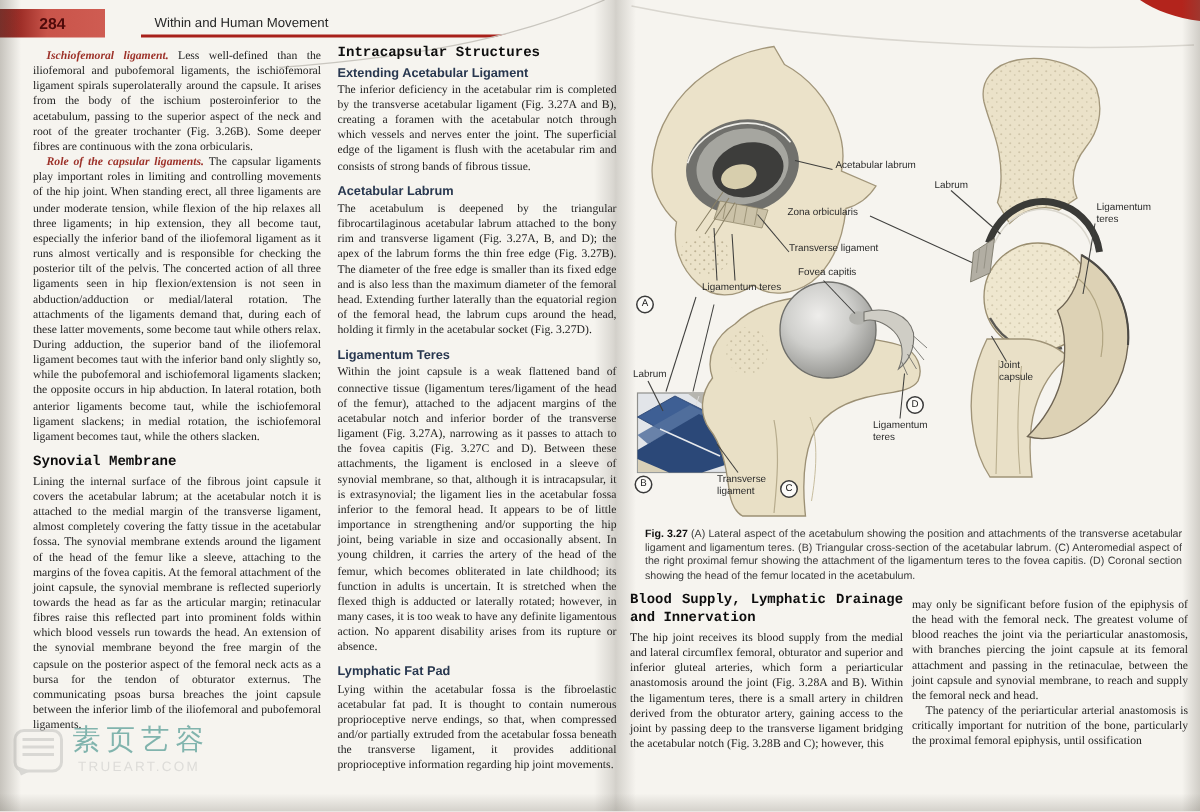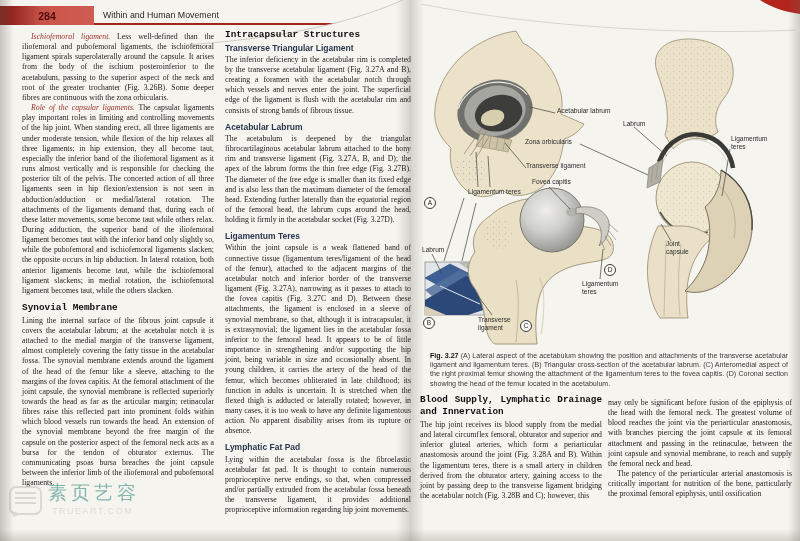--- a/index.html
+++ b/index.html
@@ -1,33 +1,33 @@
 <!DOCTYPE html>
 <html><head>
 <meta charset="utf-8">
 <style>
   html,body{margin:0;padding:0;background:#e8e6e1;}
   .scan{position:relative;width:800px;height:541px;background:#f6f4ef;overflow:hidden;
         font-family:"Liberation Serif",serif;color:#1c1c1c;}
 
   
-  .page-tab{position:absolute;left:0;top:6px;width:94px;height:19px;
+  .page-tab{position:absolute;left:0;top:6px;width:70px;height:19px;
     background:linear-gradient(90deg,#7e120e,#c9544a 45%,#cf5c52);
     display:flex;align-items:center;justify-content:center;
     font-family:"Liberation Sans",sans-serif;font-weight:bold;font-size:10.5px;color:#4f0a0a;}
   .header-title{position:absolute;left:103px;top:10px;
     font-family:"Liberation Sans",sans-serif;font-size:8.8px;color:#262626;}
   .header-rule{position:absolute;left:94px;top:23px;width:304px;height:1.6px;background:#a8201a;}
   .header-deco{position:absolute;left:0;top:0;pointer-events:none;}
 
   
   .bodytext{font-size:7.8px;line-height:10.15px;text-align:justify;}
   .bodytext p{margin:0;}
   .ind{text-indent:9px;}
-  .lead{font-style:italic;font-weight:normal;color:#9c3129;}
+  .lead{font-style:italic;font-weight:bold;color:#9c3129;}
   h3.h-main{font-family:Liberation Mono, monospace;font-weight:bold;font-size:9.4px;
     margin:7px 0 2.5px;color:#0e0e0e;}
   h3.mt0{margin-top:0;}
   h4.h-sub{font-family:"Liberation Sans",sans-serif;font-weight:bold;font-size:8.5px;
     margin:6px 0 2px;color:#28374f;}
   .lp-col1{position:absolute;left:22px;top:32px;width:192px;}
   .lp-col2{position:absolute;left:225px;top:30px;width:186px;}
   .rp-col1{position:absolute;left:420px;top:394px;width:182px;}
   .rp-col2{position:absolute;left:608px;top:398px;width:184px;}
   .rp-col1 h3{font-size:9.3px;line-height:11.5px;margin:0 0 3px;}
@@ -88,21 +88,21 @@
 
   <div class="lp-col1 bodytext">
     <p class="ind"><i class="lead">Ischiofemoral ligament.</i> <span>Less well-defined than the iliofemoral and pubofemoral ligaments, the ischiofemoral ligament spirals superolaterally around the capsule. It arises from the body of the ischium posteroinferior to the acetabulum, passing to the superior aspect of the neck and root of the greater trochanter (Fig. 3.26B). Some deeper fibres are continuous with the zona orbicularis.</span></p>
     <p class="ind"><i class="lead">Role of the capsular ligaments.</i> <span>The capsular ligaments play important roles in limiting and controlling movements of the hip joint. When standing erect, all three ligaments are under moderate tension, while flexion of the hip relaxes all three ligaments; in hip extension, they all become taut, especially the inferior band of the iliofemoral ligament as it runs almost vertically and is responsible for checking the posterior tilt of the pelvis. The concerted action of all three ligaments seen in hip flexion/extension is not seen in abduction/adduction or medial/lateral rotation. The attachments of the ligaments demand that, during each of these latter movements, some become taut while others relax. During adduction, the superior band of the iliofemoral ligament becomes taut with the inferior band only slightly so, while the pubofemoral and ischiofemoral ligaments slacken; the opposite occurs in hip abduction. In lateral rotation, both anterior ligaments become taut, while the ischiofemoral ligament slackens; in medial rotation, the ischiofemoral ligament becomes taut, while the others slacken.</span></p>
     <h3 class="h-main">Synovial Membrane</h3>
     <p>Lining the internal surface of the fibrous joint capsule it covers the acetabular labrum; at the acetabular notch it is attached to the medial margin of the transverse ligament, almost completely covering the fatty tissue in the acetabular fossa. The synovial membrane extends around the ligament of the head of the femur like a sleeve, attaching to the margins of the fovea capitis. At the femoral attachment of the joint capsule, the synovial membrane is reflected superiorly towards the head as far as the articular margin; retinacular fibres raise this reflected part into prominent folds within which blood vessels run towards the head. An extension of the synovial membrane beyond the free margin of the capsule on the posterior aspect of the femoral neck acts as a bursa for the tendon of obturator externus. The communicating psoas bursa breaches the joint capsule between the inferior limb of the iliofemoral and pubofemoral ligaments.</p>
   </div>
 
   <div class="lp-col2 bodytext">
     <h3 class="h-main mt0">Intracapsular Structures</h3>
-    <h4 class="h-sub" style="margin-top:1px">Transverse Triangular Ligament</h4>
+    <h4 class="h-sub" style="margin-top:1px">Extending Acetabular Ligament</h4>
     <p>The inferior deficiency in the acetabular rim is completed by the transverse acetabular ligament (Fig. 3.27A and B), creating a foramen with the acetabular notch through which vessels and nerves enter the joint. The superficial edge of the ligament is flush with the acetabular rim and consists of strong bands of fibrous tissue.</p>
     <h4 class="h-sub">Acetabular Labrum</h4>
     <p>The acetabulum is deepened by the triangular fibrocartilaginous acetabular labrum attached to the bony rim and transverse ligament (Fig. 3.27A, B, and D); the apex of the labrum forms the thin free edge (Fig. 3.27B). The diameter of the free edge is smaller than its fixed edge and is also less than the maximum diameter of the femoral head. Extending further laterally than the equatorial region of the femoral head, the labrum cups around the head, holding it firmly in the acetabular socket (Fig. 3.27D).</p>
     <h4 class="h-sub">Ligamentum Teres</h4>
     <p>Within the joint capsule is a weak flattened band of connective tissue (ligamentum teres/ligament of the head of the femur), attached to the adjacent margins of the acetabular notch and inferior border of the transverse ligament (Fig. 3.27A), narrowing as it passes to attach to the fovea capitis (Fig. 3.27C and D). Between these attachments, the ligament is enclosed in a sleeve of synovial membrane, so that, although it is intracapsular, it is extrasynovial; the ligament lies in the acetabular fossa inferior to the femoral head. It appears to be of little importance in strengthening and/or supporting the hip joint, being variable in size and occasionally absent. In young children, it carries the artery of the head of the femur, which becomes obliterated in late childhood; its function in adults is uncertain. It is stretched when the flexed thigh is adducted or laterally rotated; however, in many cases, it is too weak to have any definite ligamentous action. No apparent disability arises from its rupture or absence.</p>
     <h4 class="h-sub">Lymphatic Fat Pad</h4>
     <p>Lying within the acetabular fossa is the fibroelastic acetabular fat pad. It is thought to contain numerous proprioceptive nerve endings, so that, when compressed and/or partially extruded from the acetabular fossa beneath the transverse ligament, it provides additional proprioceptive information regarding hip joint movements.</p>
   </div>
 
   <div class="figure">

